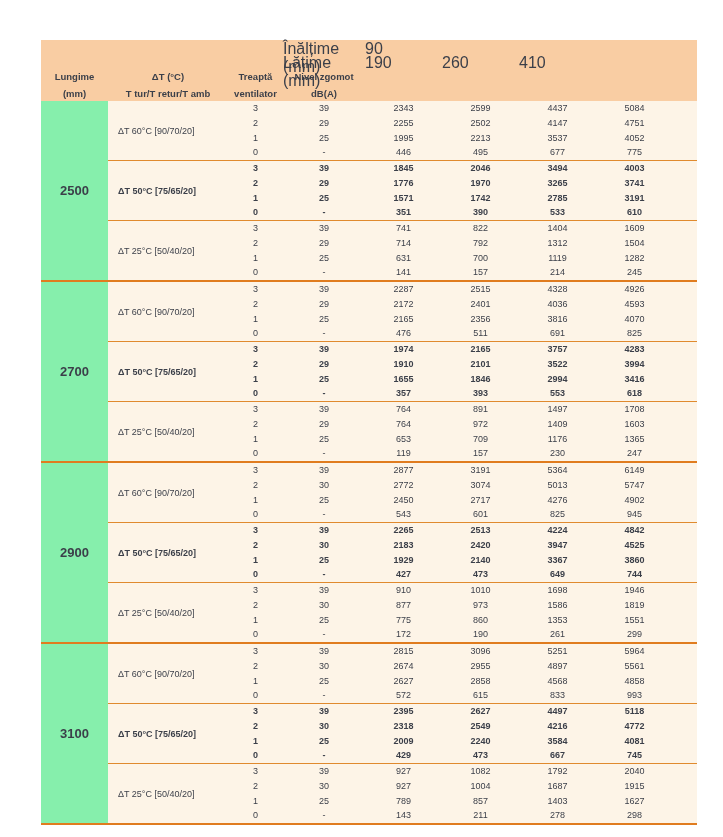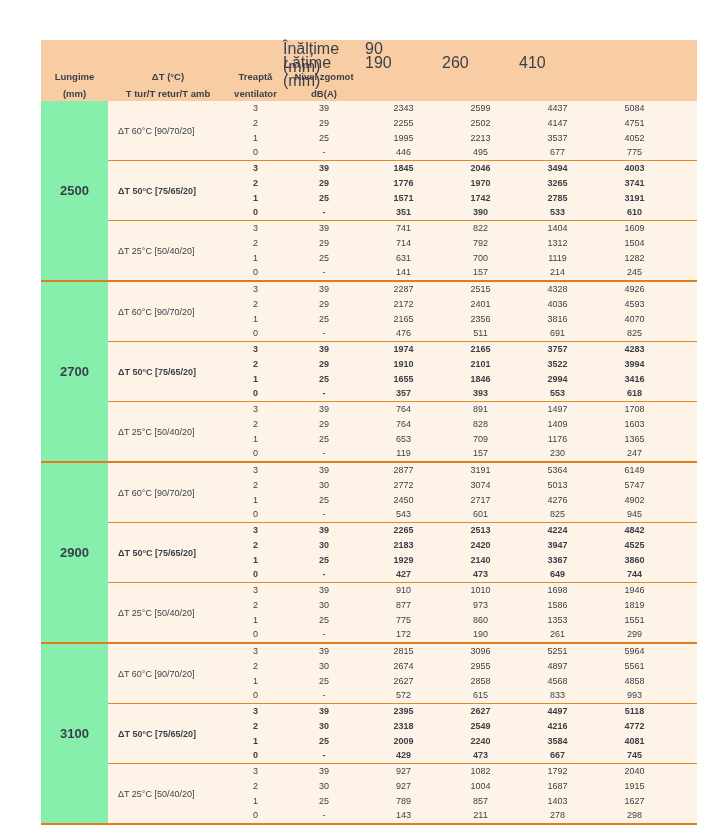--- a/index.html
+++ b/index.html
@@ -242,21 +242,21 @@
             <div class="c">3</div>
             <div class="c">39</div>
             <div class="c">764</div>
             <div class="c">891</div>
             <div class="c">1497</div>
             <div class="c">1708</div>
             <div class="c"></div>
             <div class="c">2</div>
             <div class="c">29</div>
             <div class="c">764</div>
-            <div class="c">828</div>
+            <div class="c">972</div>
             <div class="c">1409</div>
             <div class="c">1603</div>
             <div class="c"></div>
             <div class="c">1</div>
             <div class="c">25</div>
             <div class="c">653</div>
             <div class="c">709</div>
             <div class="c">1176</div>
             <div class="c">1365</div>
             <div class="c"></div>

